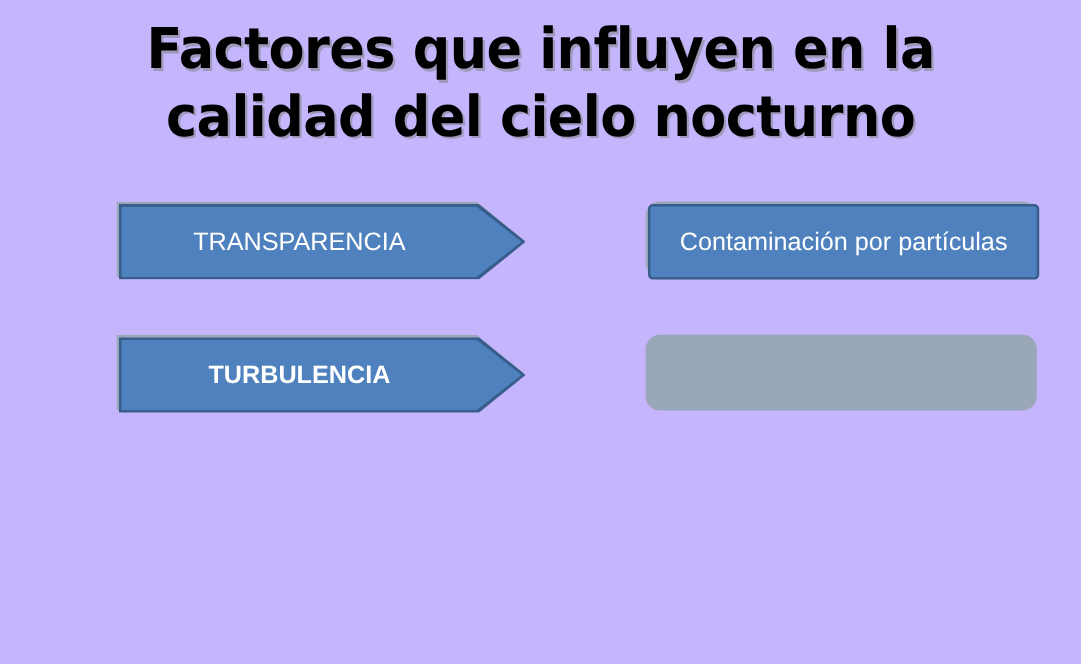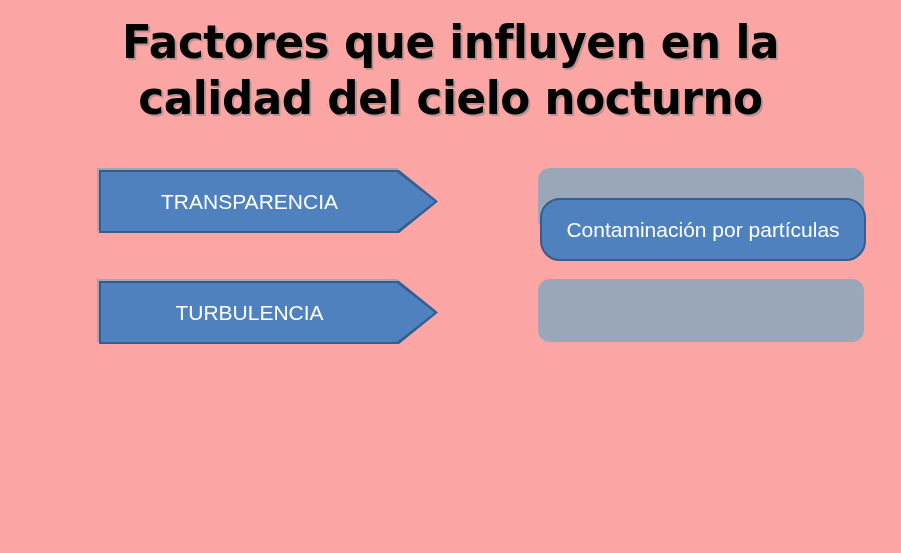--- a/index.html
+++ b/index.html
@@ -14,21 +14,21 @@
     overflow: hidden;
     position: relative;
   }
 
   #slide {
     position: absolute;
     left: 0;
     top: 0;
     width: 901px;
     height: 553px;
-    background: #fca5a5;
+    background: #c4b5fd;
   }
 
   
   #title {
     position: absolute;
     left: 50px;
     top: 14px;
     width: 801px;
     text-align: center;
     font-family: "DejaVu Sans", sans-serif;
@@ -44,21 +44,21 @@
   }
 
   
   .row {
     position: absolute;
     left: 1px;
     width: 901px;
     height: 64px;
   }
   .row-1 { top: 170px; }
-  .row-2 { top: 281px; }
+  .row-2 { top: 281px; font-weight: bold; }
   .row-3 { top: 387px; }
   .arrow-shadow {
     position: absolute;
     left: 96px;
     top: -2px;
     width: 339px;
     height: 63px;
     background: #9aa7b8;
     -webkit-clip-path: polygon(0 0, 88.5% 0, 100% 50%, 88.5% 100%, 0 100%);
     clip-path: polygon(0 0, 88.5% 0, 100% 50%, 88.5% 100%, 0 100%);
@@ -97,29 +97,28 @@
   }
 
   
   .rrect {
     position: absolute;
     left: 539px;
     top: 0;
     width: 326px;
     height: 63px;
     box-sizing: border-box;
-    border-radius: 20px;
+    border-radius: 4px;
     display: flex;
     align-items: center;
     justify-content: center;
     text-align: left;
     font-size: 21px;
     line-height: 25px;
     padding: 0 10px;
-    margin-top: 28px;
   }
   .rrect-shadow {
     position: absolute;
     left: 537px;
     top: -2px;
     width: 326px;
     height: 63px;
     border-radius: 12px;
     background: #9aa7b8;
   }

